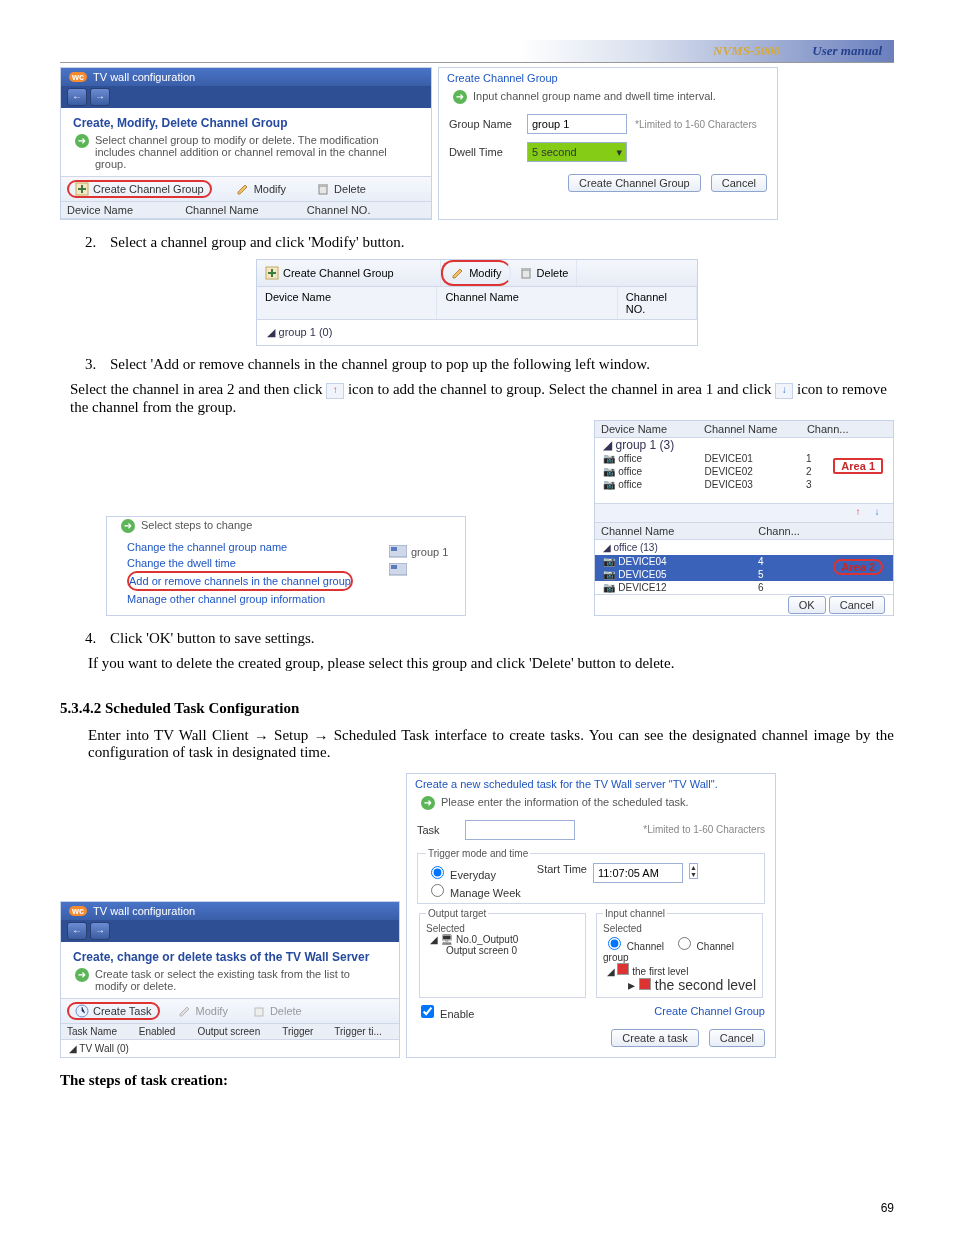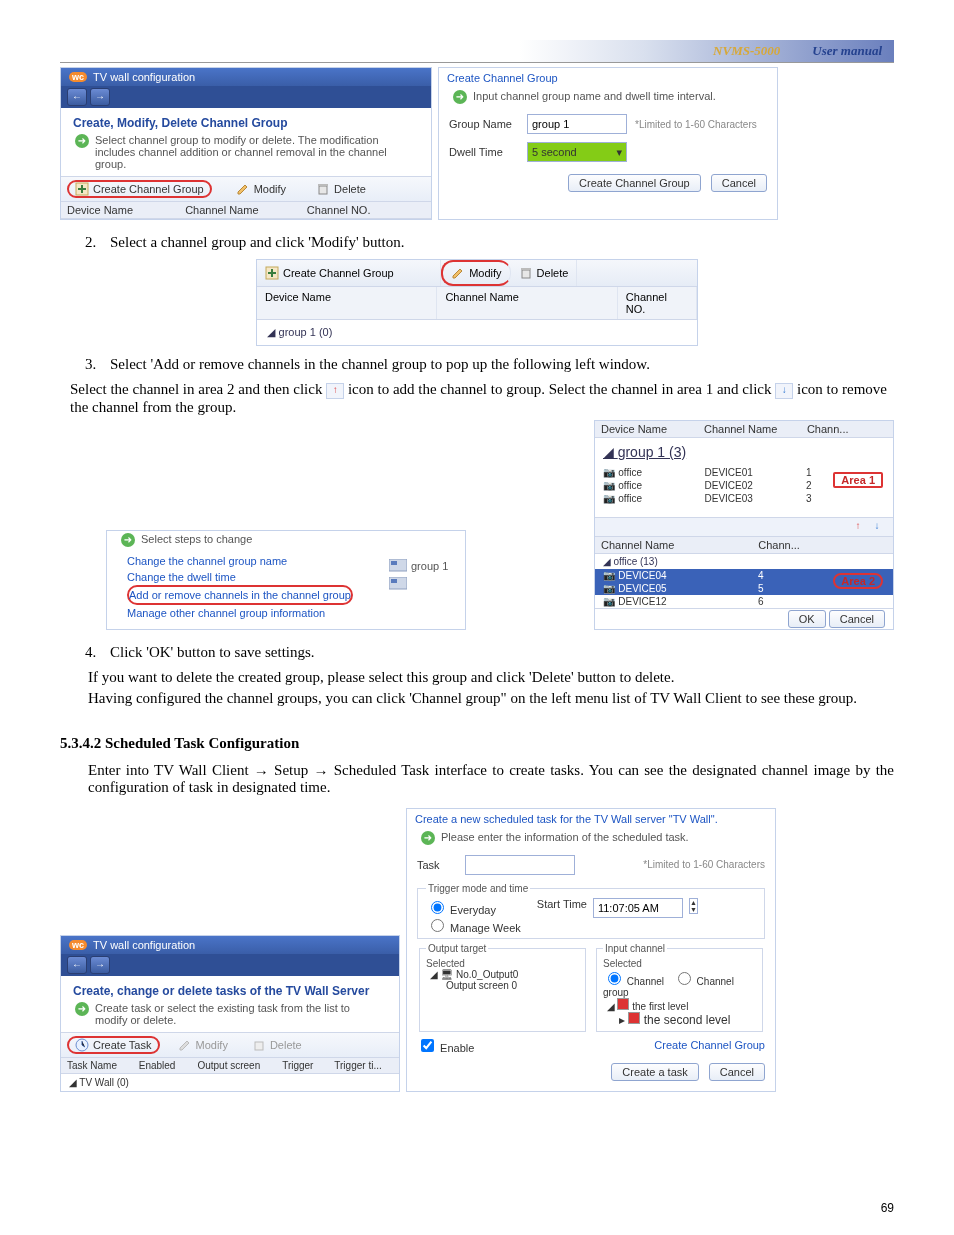--- a/index.html
+++ b/index.html
@@ -211,21 +211,21 @@
   </div>
 
   <div style="flex:1;position:relative;">
     <div class="panel" style="width:300px;margin-left:auto;">
 
       <div class="col-hdr">
         <span style="width:36%;">Device Name</span>
         <span style="width:36%;">Channel Name</span>
         <span>Chann...</span>
       </div>
-      <div style="padding:6px 8px;color:#335;font-size:14px;text-decoration:underline;">◢ <span>group 1 (3)</span></div>
+      <div style="padding:0 8px;color:#335;font-size:12px;">◢ <span>group 1 (3)</span></div>
       <div style="font-size:10px;position:relative;">
         <div style="display:flex;padding:1px 8px;">
               <span style="width:36%;">📷 <span>office</span></span>
               <span style="width:36%;">DEVICE01</span>
               <span>1</span>
             </div>
         <div style="display:flex;padding:1px 8px;">
               <span style="width:36%;">📷 <span>office</span></span>
               <span style="width:36%;">DEVICE02</span>
               <span>2</span>
@@ -268,21 +268,20 @@
         <span class="btn">Cancel</span>
       </div>
     </div>
   </div>
 </div>
 
 <ol class="body" start="4">
   <li><span class="indent">Click 'OK' button to save settings.</span></li>
 </ol>
 <p style="margin:4px 0 4px 28px;">If you want to delete the created group, please select this group and click 'Delete' button to delete.</p>
-<p style="margin:4px 0 4px 28px;">Having configured the channel groups, you can click 'Channel group" on the left menu list of TV Wall Client to see these group.</p>
 
 <h4 class="subsec">
   <span>5.3.4.2</span>
   <span>Scheduled Task Configuration</span>
 </h4>
 <p style="margin:4px 0 12px 28px;text-align:justify;">Enter into TV Wall Client → Setup → Scheduled Task interface to create tasks. You can see the designated channel image by the configuration of task in designated time.</p>
 
 <div class="row-imgs" style="align-items:flex-end;">
 
   <div class="panel" style="width:340px;">
@@ -368,30 +367,31 @@
         <div style="font-size:10px;padding-left:20px;"><span>Output screen 0</span></div>
       </fieldset>
       <fieldset style="flex:1;border:1px solid #cfd7e9;padding:4px 6px;">
         <legend style="font-size:10px;color:#555;">Input channel</legend>
         <div style="font-size:10px;color:#555;">Selected</div>
         <div style="font-size:10px;">
           <label><input type="radio" checked="" style=""> <span>Channel</span></label>
           <label style="margin-left:6px;"><input type="radio" style=""> <span>Channel group</span></label>
         </div>
         <div style="font-size:10px;padding-left:4px;">◢ <span class="chip" style="background:#d33;"></span> <span>the first level</span></div>
-        <div style="font-size:12px;padding-left:16px;">▸ <span class="chip" style="background:#d33;"></span> <span>the second level</span></div>
+        <div style="font-size:14px;padding-left:16px;text-align:right;">▸ <span class="chip" style="background:#d33;"></span> <span>the second level</span></div>
       </fieldset>
     </div>
     <div class="form-row" style="justify-content:space-between;">
       <label><input type="checkbox" checked="" style=""> <span>Enable</span></label>
       <span class="link-blue" style="font-size:11px;">Create Channel Group</span>
     </div>
     <div class="form-row" style="justify-content:flex-end;gap:10px;">
       <span class="btn">Create a task</span>
       <span class="btn">Cancel</span>
     </div>
   </div>
 </div>
 
+<p style="font-weight:bold;margin:2px 0;">The steps of task creation:</p>
 
 <div class="pg-num">69</div>
 
 </div>
 
 </body></html>

